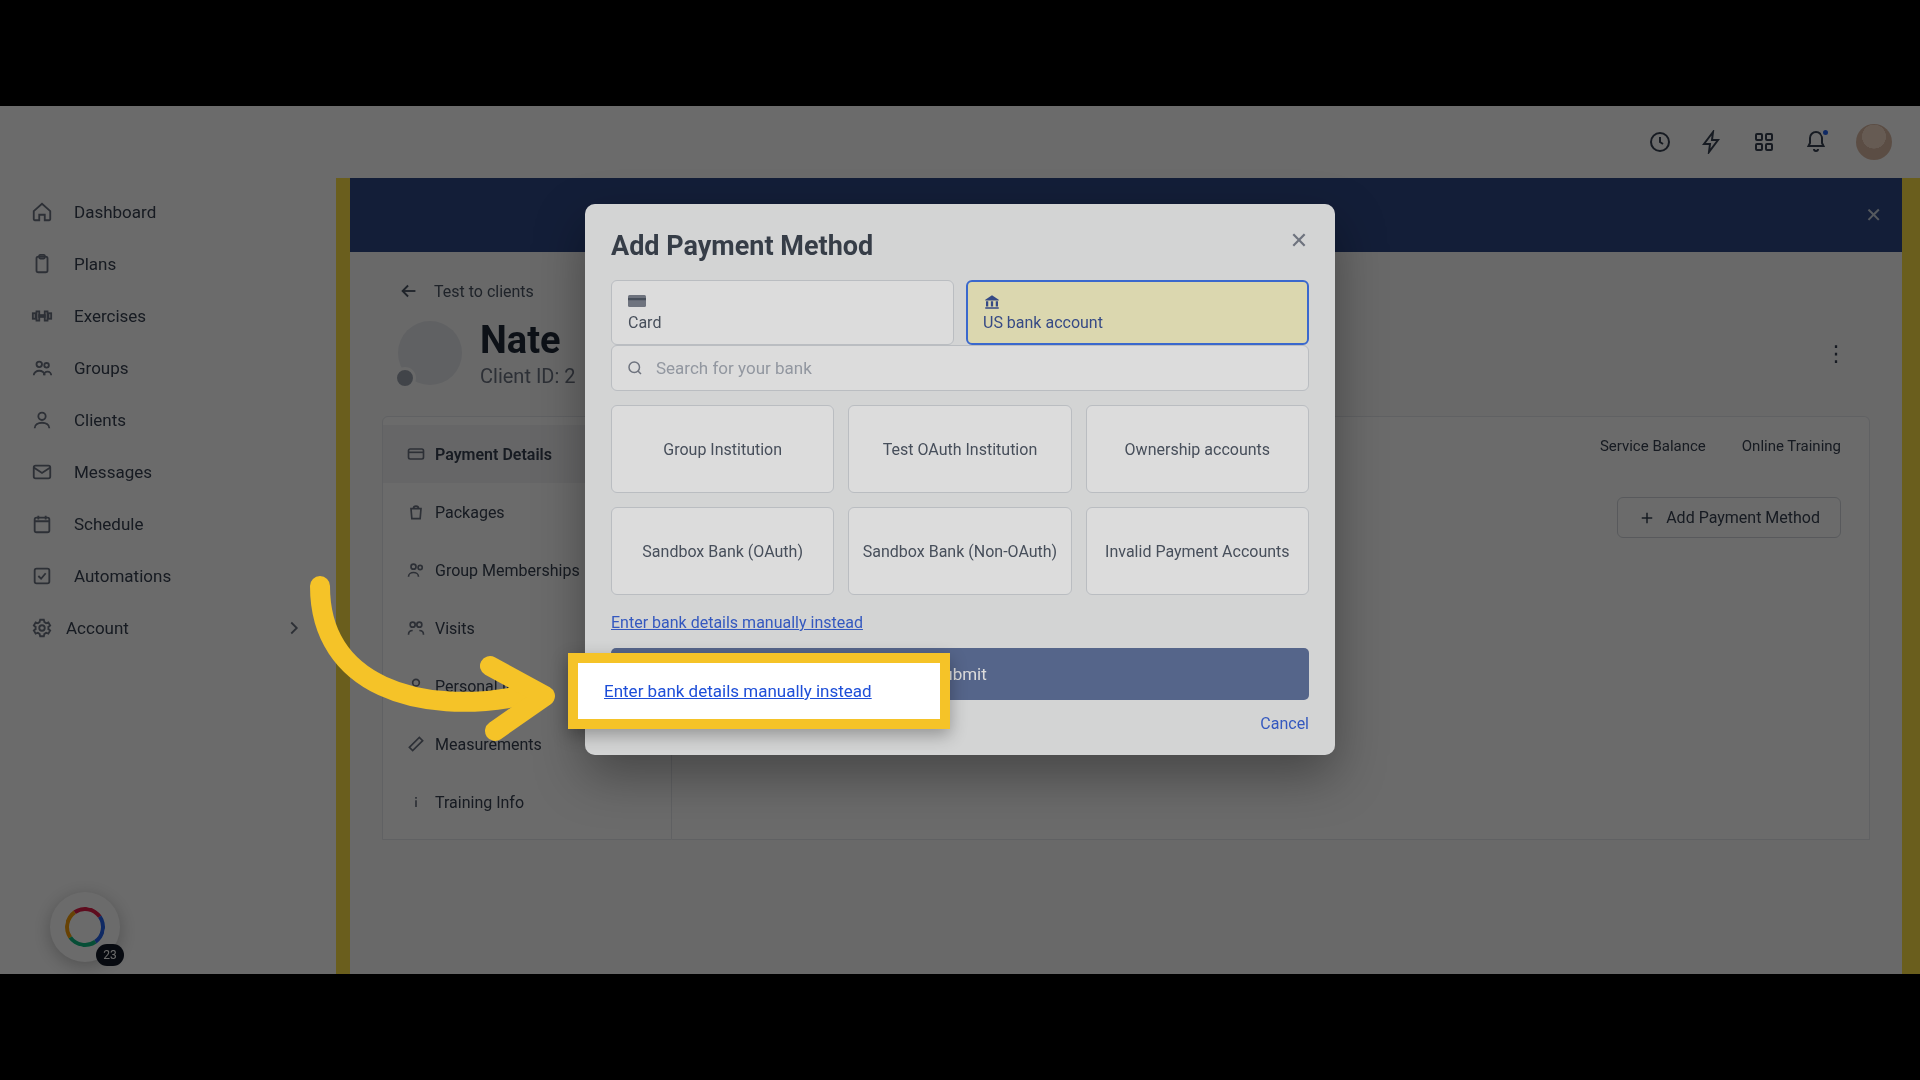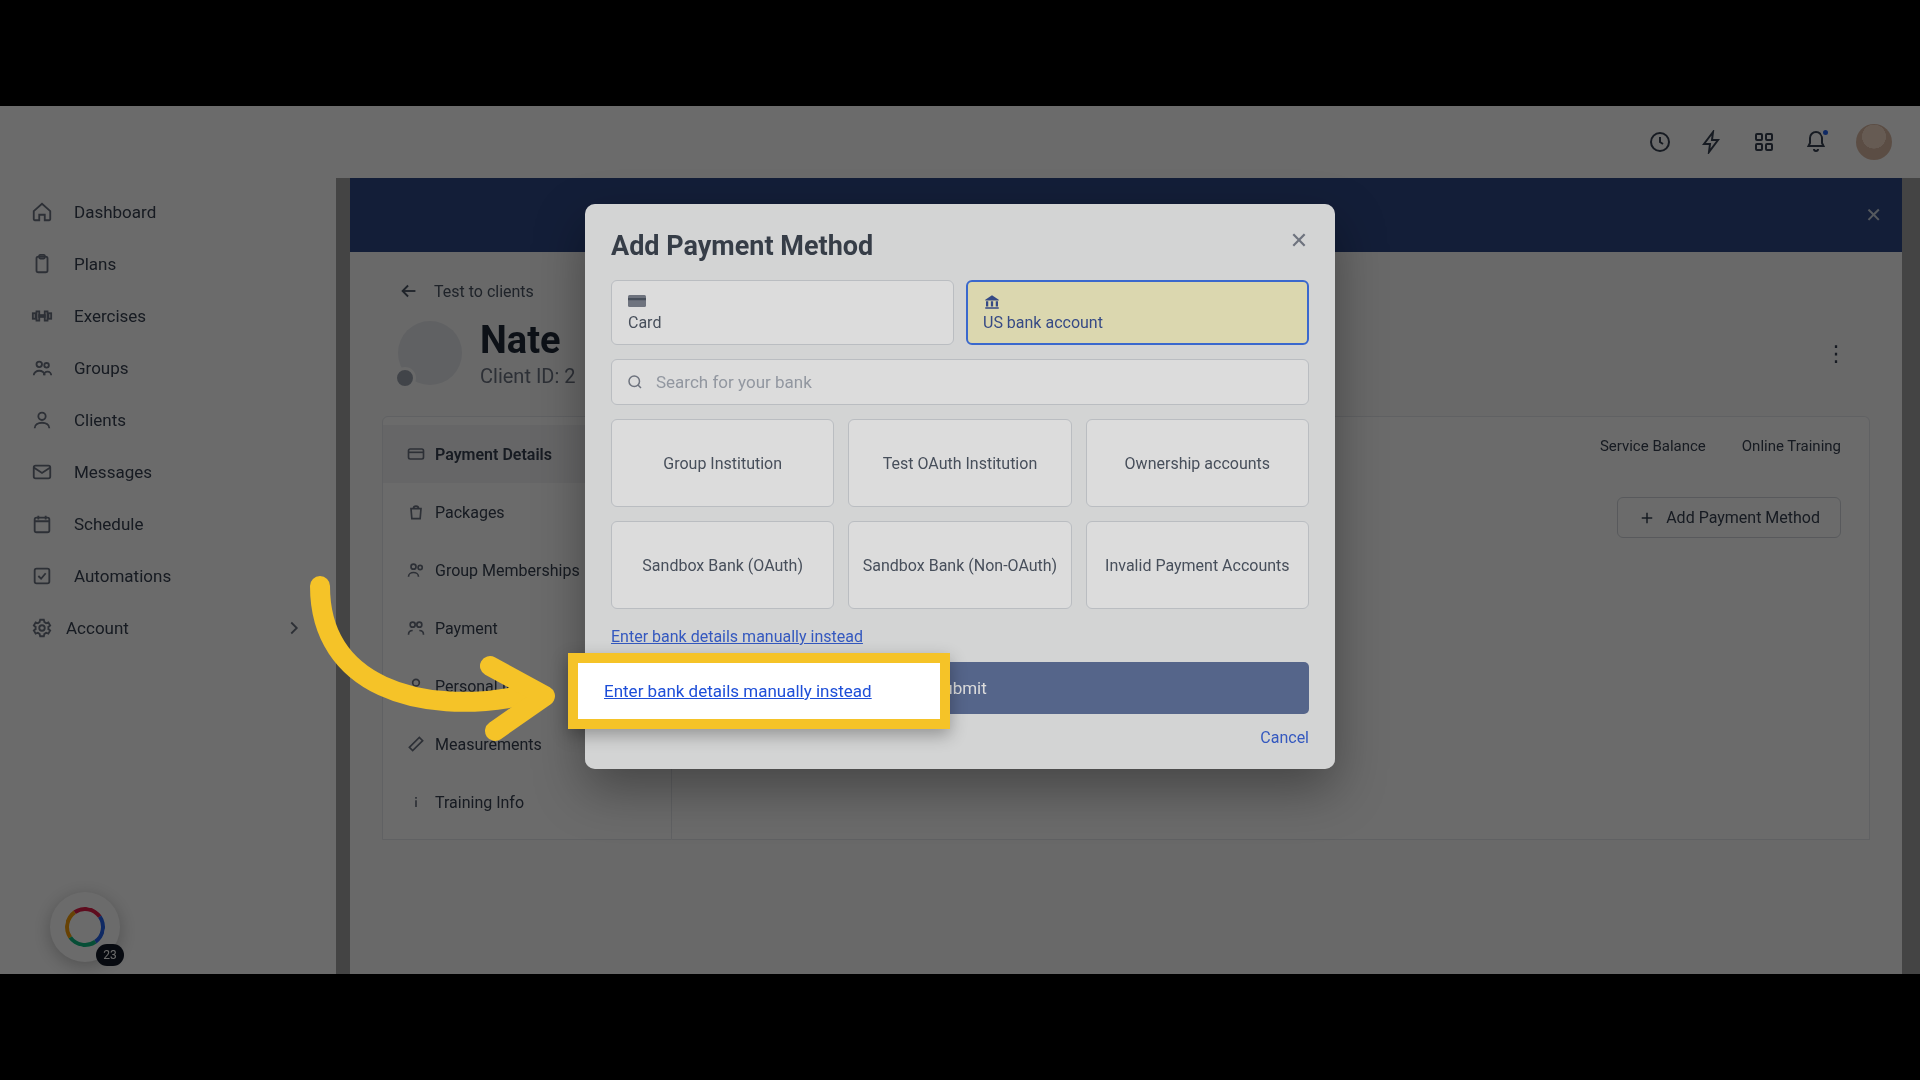--- a/index.html
+++ b/index.html
@@ -2,21 +2,21 @@
 <html><head>
 <meta charset="utf-8">
 <style>
   * { box-sizing: border-box; margin: 0; padding: 0; font-family: -apple-system, BlinkMacSystemFont, "Segoe UI", Roboto, Helvetica, Arial, sans-serif; }
   html, body { width: 1920px; height: 1080px; background: #000; overflow: hidden; }
 
   .letterbox-top, .letterbox-bottom { position: absolute; left: 0; right: 0; background: #000; height: 106px; }
   .letterbox-top { top: 0; }
   .letterbox-bottom { bottom: 0; }
 
-  .app { position: absolute; top: 106px; left: 0; width: 1920px; height: 868px; background: #a3a3a3; color: #1f2937; }
+  .app { position: absolute; top: 106px; left: 0; width: 1920px; height: 868px; background: #fde047; color: #1f2937; }
 
   
   .topbar { position: absolute; top: 0; left: 0; right: 0; height: 72px; display: flex; align-items: center; justify-content: flex-end; gap: 28px; padding: 0 28px; background: #fff; }
   .tb-icon { width: 24px; height: 24px; color: #374151; cursor: pointer; position: relative; }
   .tb-icon svg { width: 24px; height: 24px; display: block; }
   .bell-dot { position: absolute; top: -2px; right: -2px; width: 9px; height: 9px; background: #2563eb; border-radius: 50%; border: 2px solid #fff; }
   .avatar { width: 36px; height: 36px; border-radius: 50%; background: radial-gradient(circle at 50% 35%, #f3d8c7 0 40%, #d9b8a3 41% 100%); cursor: pointer; }
 
   
   .sidebar { position: absolute; top: 72px; left: 0; width: 336px; bottom: 0; background: #fff; padding-top: 8px; }
@@ -66,21 +66,21 @@
 
   
   .overlay { position: absolute; inset: 0; background: rgba(0,0,0,0.58); }
   .overlay-stack { position: absolute; top:106px; left:0; width:1920px; height:868px; }
 
   .modal { position: absolute; left: 585px; top: 98px; width: 750px; background: #f3f4f5; border-radius: 10px; box-shadow: 0 20px 50px rgba(0,0,0,0.35); padding: 26px 26px 22px; }
   .modal-mask { position:absolute; inset:0; background: rgba(120,120,120,0.26); border-radius:10px; pointer-events:none; }
   .modal h2 { font-size: 27px; font-weight: 700; color: #1f2937; margin-bottom: 18px; }
   .modal .close-x { position:absolute; right: 22px; top: 22px; width: 28px; height: 28px; color:#6b7280; cursor:pointer; display:flex; align-items:center; justify-content:center; font-size: 22px;}
 
-  .seg { display:flex; gap: 12px; margin-bottom: 14px; }
+  .seg { display:flex; gap: 12px; margin-bottom: 0; }
   .seg-btn { flex:1; border: 1px solid #d1d5db; border-radius: 6px; background:#fff; padding: 12px 16px; text-align:left; cursor:pointer; }
   .seg-btn .seg-ic { display:block; margin-bottom: 6px; width:18px; height:14px;}
   .seg-btn.active { border: 2px solid #2563eb; padding: 11px 15px; background: #fef9c3; }
   .seg-label { font-size: 16px; color:#374151; }
   .seg-btn.active .seg-ic, .seg-btn.active .seg-label { color: #1f3a8a; }
 
   .search { display:flex; align-items:center; gap: 12px; border:1px solid #d1d5db; background:#fff; border-radius:6px; padding: 12px 14px; margin-bottom: 14px;}
   .search svg { width:18px; height:18px; color:#6b7280;}
   .search input { flex:1; border:none; outline:none; font-size:17px; color:#374151; background:transparent;}
   .search input::placeholder { color:#9ca3af; }
@@ -298,21 +298,21 @@
           <span>Group Memberships</span>
         </div>
         <div class="pnav-item">
           <span class="icn">
               <svg viewBox="0 0 24 24" fill="none" stroke="currentColor" stroke-width="2">
                 <circle cx="8" cy="8" r="3"></circle>
                 <circle cx="16" cy="8" r="3"></circle>
                 <path d="M3 20c0-3 2-5 5-5M21 20c0-3-2-5-5-5"></path>
               </svg>
             </span>
-          <span>Payment</span>
+          <span>Visits</span>
         </div>
         <div class="pnav-item">
           <span class="icn">
               <svg viewBox="0 0 24 24" fill="none" stroke="currentColor" stroke-width="2">
                 <circle cx="12" cy="8" r="4"></circle>
                 <path d="M4 21c0-4 4-6 8-6s8 2 8 6"></path>
               </svg>
             </span>
           <span>Personal Info</span>
         </div>

